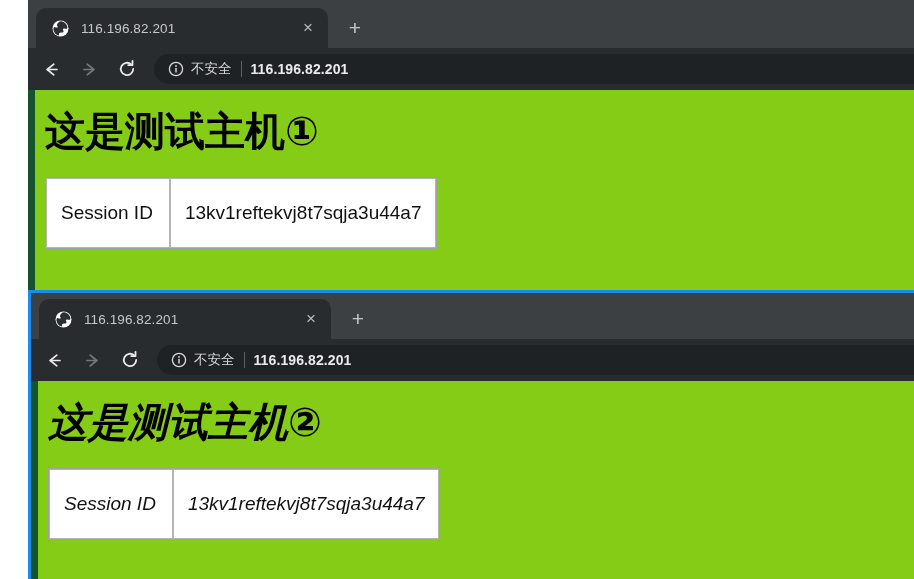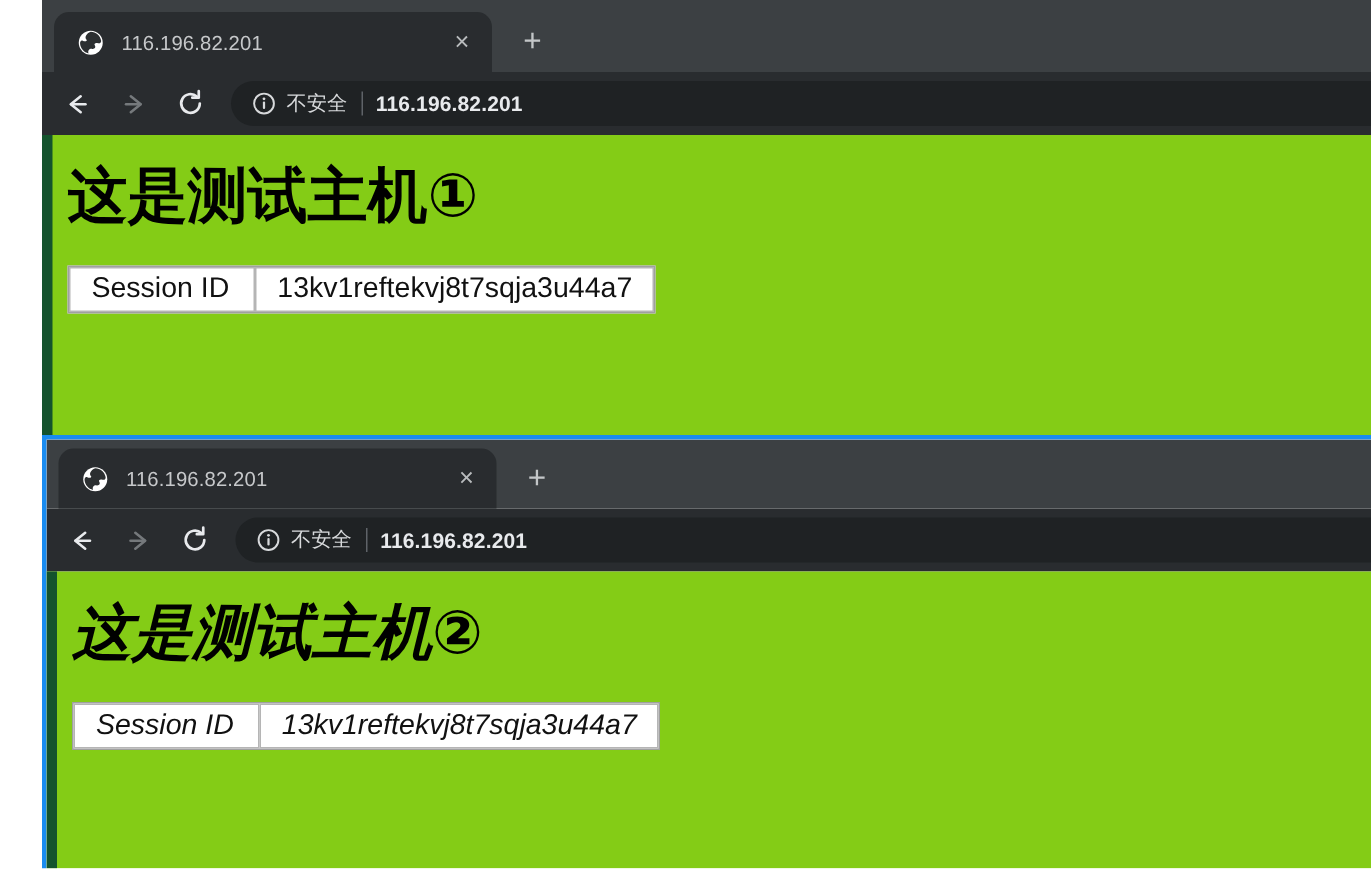--- a/index.html
+++ b/index.html
@@ -190,21 +190,21 @@
   }
   .session-table {
     border-collapse: separate;
     border-spacing: 0;
     margin: 22px 0 0 10px;
     border: 1px solid #a0a0a0;
     background: #ffffff;
   }
   .session-table td {
     border: 1px solid #b5b5b5;
-    padding: 0 14px;
+    padding: 20px 14px;
     font-size: 19px;
     color: #111111;
     font-family: "Liberation Sans", "DejaVu Sans", sans-serif;
     white-space: nowrap;
     line-height: 1.45;
   }
   .session-table td.label-cell { padding-right: 16px; }
 </style>
 </head>
 <body>

